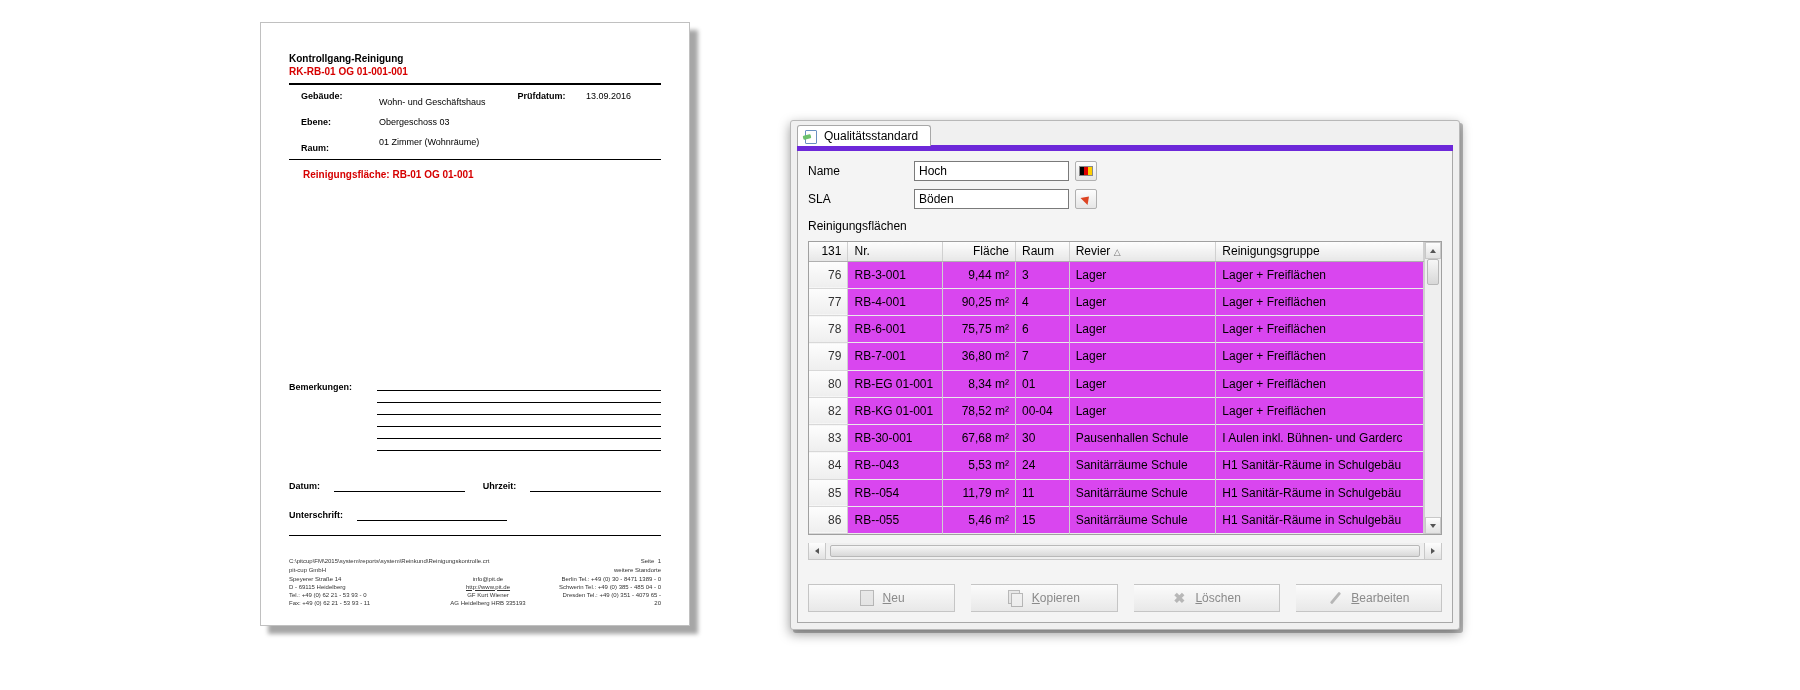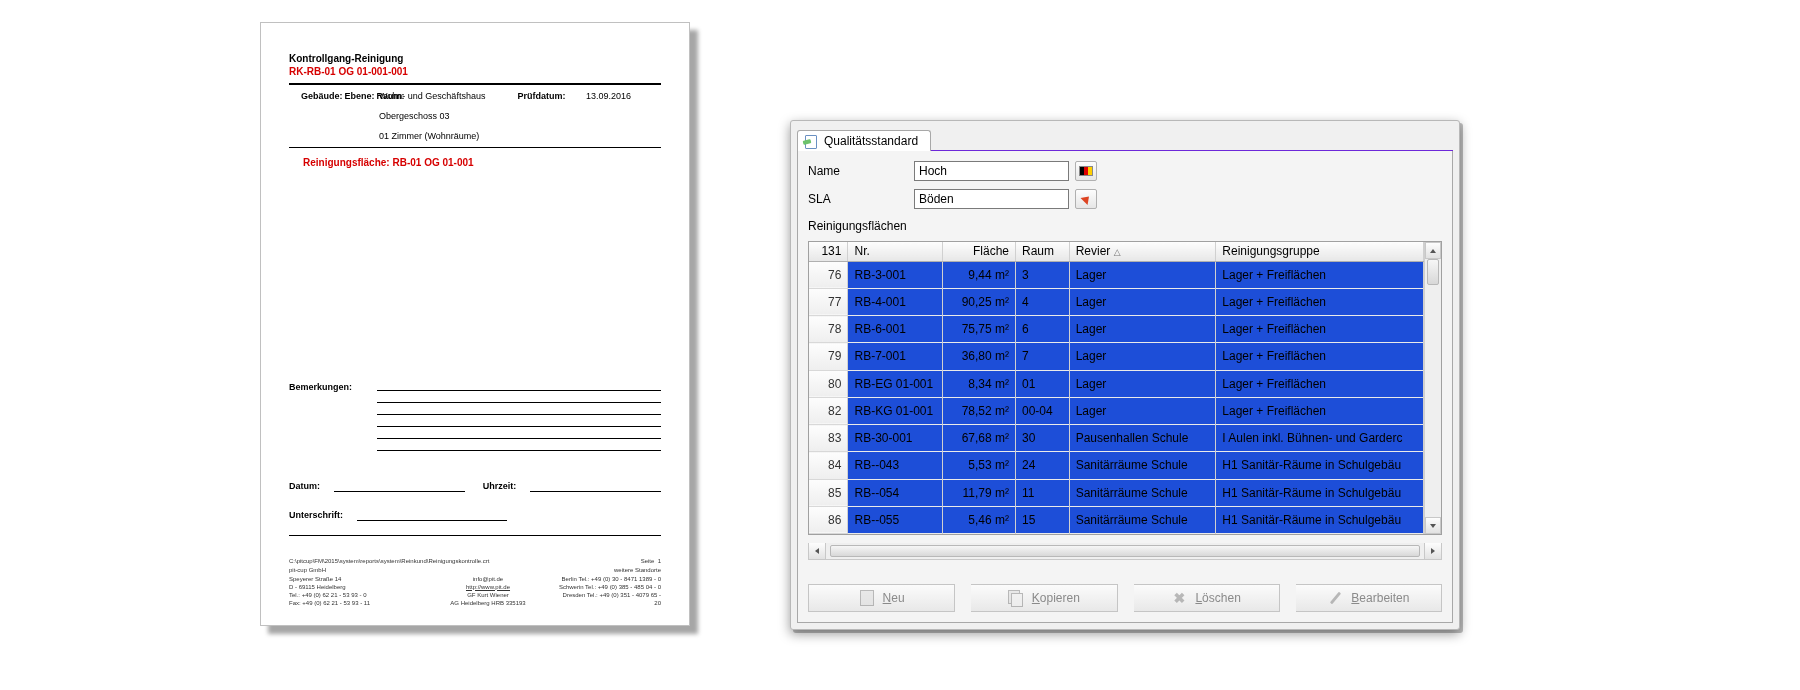--- a/index.html
+++ b/index.html
@@ -28,21 +28,21 @@
       background: #fff; border: 1px solid #c0c0c0;
       padding: 30px 28px 18px 28px;
       display: flex; flex-direction: column;
       font-size: 9px; color: #000;
     }
     .doc-title { font-weight: bold; font-size: 10px; }
     .doc-code { color: #d60000; font-weight: bold; font-size: 10px; margin-top: 2px; }
     .doc-hr-thick { border: none; border-top: 2px solid #000; margin: 6px 0; }
     .doc-hr-thin  { border: none; border-top: 1px solid #000; margin: 3px 0; }
     .doc-meta { display: flex; gap: 8px; padding-left: 12px; font-size: 9px; }
-    .doc-meta .labels { width: 70px; font-weight: bold; display: flex; flex-direction: row; gap: 2px; }
+    .doc-meta .labels { width: 70px; font-weight: bold; display: flex; flex-direction: column; gap: 16px; }
     .doc-meta .values { flex: 1; display: flex; flex-direction: column; gap: 10px; justify-content: center; }
     .doc-pruef { position: absolute; right: 30px; font-weight: bold; }
     .doc-pruef-val { font-weight: normal; margin-left: 18px; }
     .doc-rf { color: #d60000; font-weight: bold; padding-left: 14px; margin-top: 6px; font-size: 10px; }
     .doc-spacer { flex: 1; min-height: 180px; }
     .doc-bem { display: flex; gap: 8px; font-size: 9px; margin-top: 22px; }
     .doc-bem-label { font-weight: bold; width: 80px; }
     .doc-lines { flex: 1; display: flex; flex-direction: column; gap: 11px; margin-top: 8px; }
     .doc-line { border-bottom: 1px solid #000; height: 1px; }
     .doc-sign-row { display: flex; gap: 10px; margin-top: 30px; font-size: 9px; font-weight: bold; }
@@ -63,21 +63,21 @@
       position: absolute; left: 790px; top: 120px;
       width: 670px; height: 510px;
       background: #f0f0f0;
       border: 1px solid #b8b8b8;
       border-radius: 3px;
       box-shadow: 0 4px 12px rgba(0,0,0,.4), 3px 3px 0 rgba(0,0,0,.25);
       font-size: 12px; color: #000;
       display: flex; flex-direction: column;
       padding: 6px;
     }
-    .tabbar { display: flex; height: 24px; align-items: end; border-bottom: 1px solid #6d28d9; }
+    .tabbar { display: flex; height: 24px; align-items: end; border-bottom: 6px solid #6d28d9; }
     .tab {
       background: #f7f7f7; border: 1px solid #a8a8a8; border-bottom: none;
       border-radius: 3px 3px 0 0;
       padding: 3px 12px 3px 6px; display: flex; align-items: center; gap: 6px;
       position: relative; top: 1px; background: #fff;
       font-size: 12px;
     }
     .tab-ico { width: 14px; height: 14px; position: relative; }
     .tab-ico::before { content:""; position:absolute; left:1px; top:1px; width:10px; height:12px; background:#fff; border:1px solid #6a90c2; border-radius:1px; }
     .tab-ico::after  { content:""; position:absolute; left:-1px; top:6px; width:8px; height:4px; background:#6cc26c; transform: rotate(-15deg); border-radius:1px; }
@@ -92,21 +92,21 @@
     .icon-btn {
       width: 22px; height: 20px; border:1px solid #b0b0b0; background:linear-gradient(#fdfdfd,#e6e6e6);
       border-radius:2px; display:inline-flex; align-items:center; justify-content:center; cursor:pointer;
     }
     .ico-lang { width:14px; height:10px; display:block; background:
       linear-gradient(90deg,#000 0 33%, #dd0000 33% 66%, #ffce00 66% 100%);
       border:1px solid #888; }
     .ico-jump { width:0; height:0; border-left:7px solid #d42; border-top:5px solid transparent; border-bottom:5px solid transparent; transform: rotate(-45deg); }
 
     .section-label { margin-top:2px; }
-    .grid-wrap { flex:1; background:#1d4ed8; border:1px solid #a0a0a0; display:flex; overflow:hidden; }
+    .grid-wrap { flex:1; background:#d946ef; border:1px solid #a0a0a0; display:flex; overflow:hidden; }
     .grid { flex:1; font-size:12px; border-collapse:collapse; table-layout:fixed; }
     .grid th, .grid td { border-right:1px solid #d0d0d0; padding:2px 6px; white-space:nowrap; overflow:hidden; text-overflow:ellipsis; height:19px; }
     .grid thead th {
       background: linear-gradient(#fdfdfd,#e7e7e7);
       border-bottom:1px solid #b0b0b0; font-weight:normal; text-align:left;
     }
     .grid thead th.alr { text-align:right; }
     .grid thead th.count { text-align:right; width:40px; }
     .grid td.idx { text-align:right; color:#333; background:linear-gradient(#fdfdfd,#eee); width:40px; border-bottom:1px solid #d8d8d8; }
     .grid td.alr { text-align:right; }

